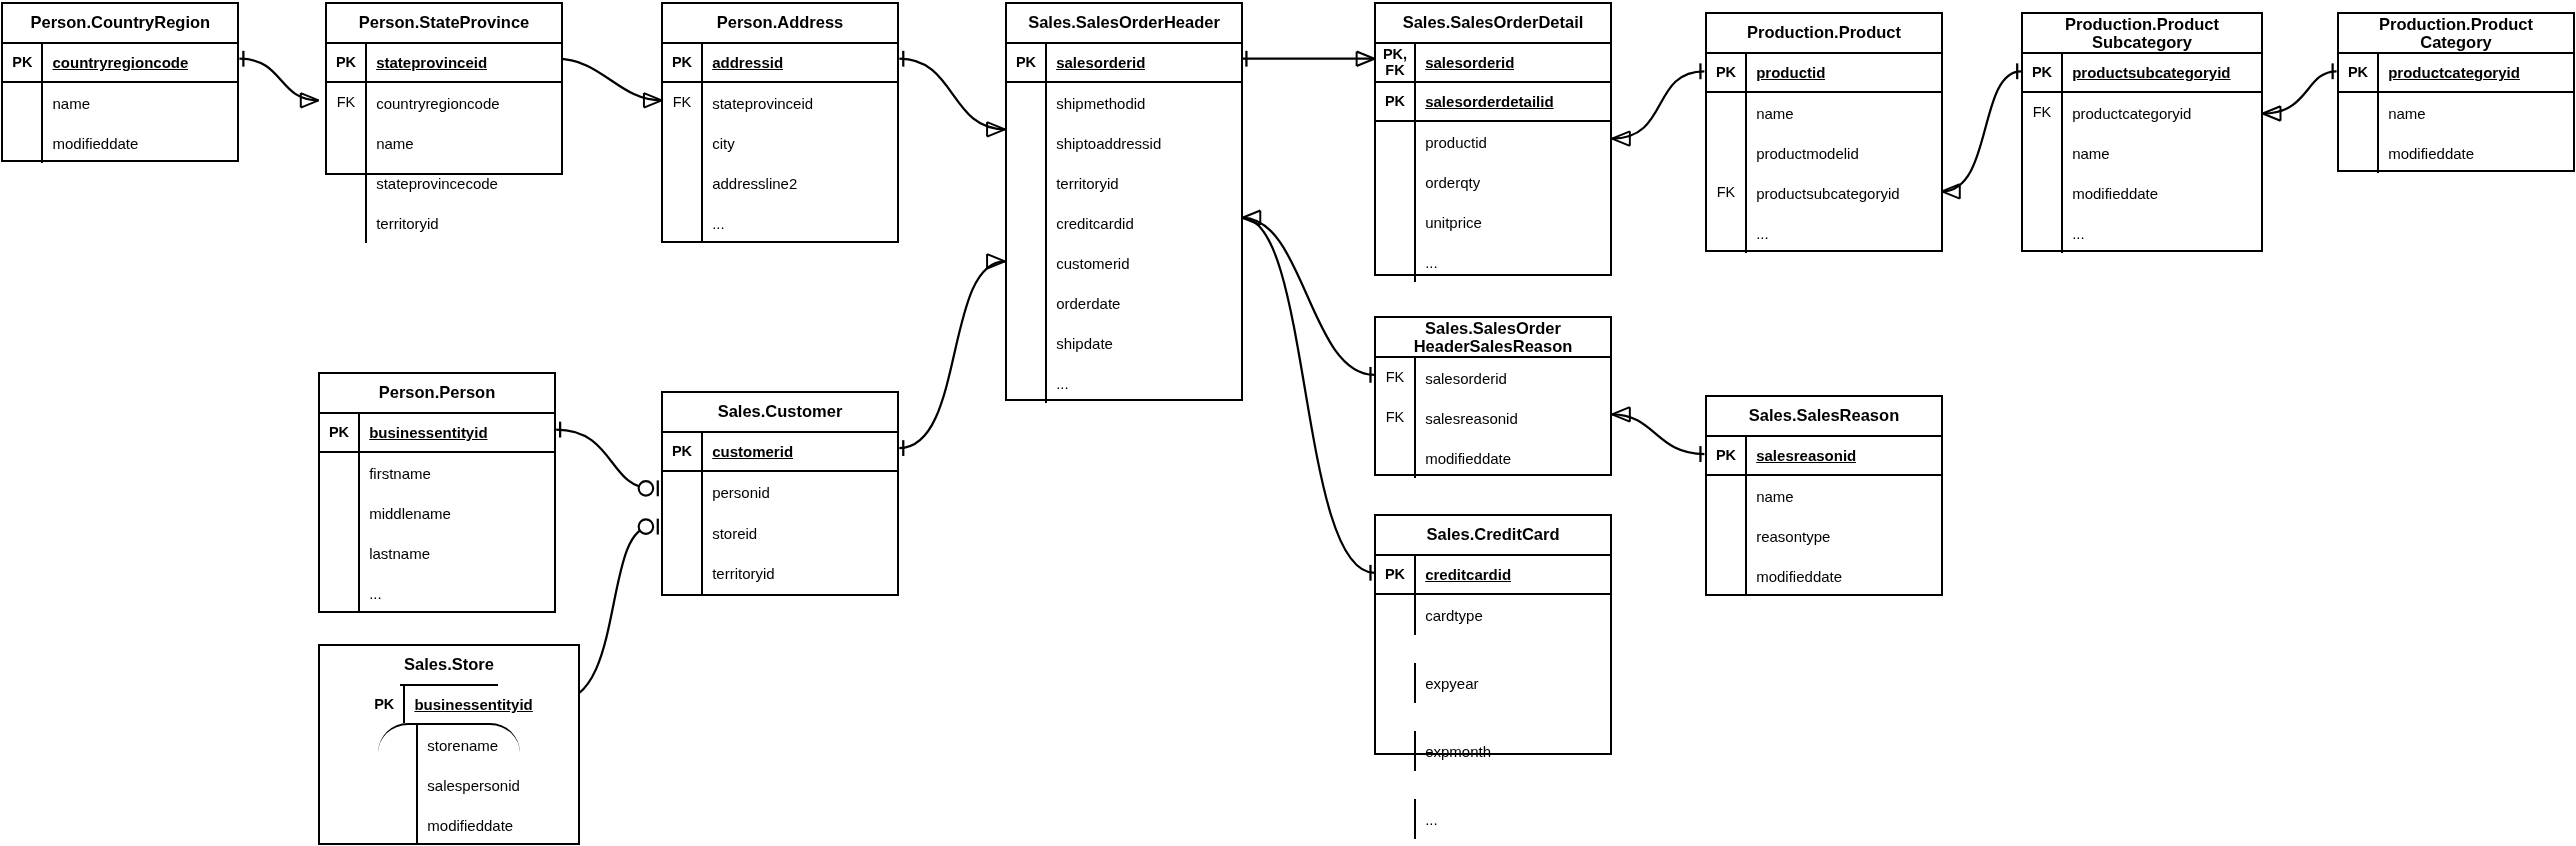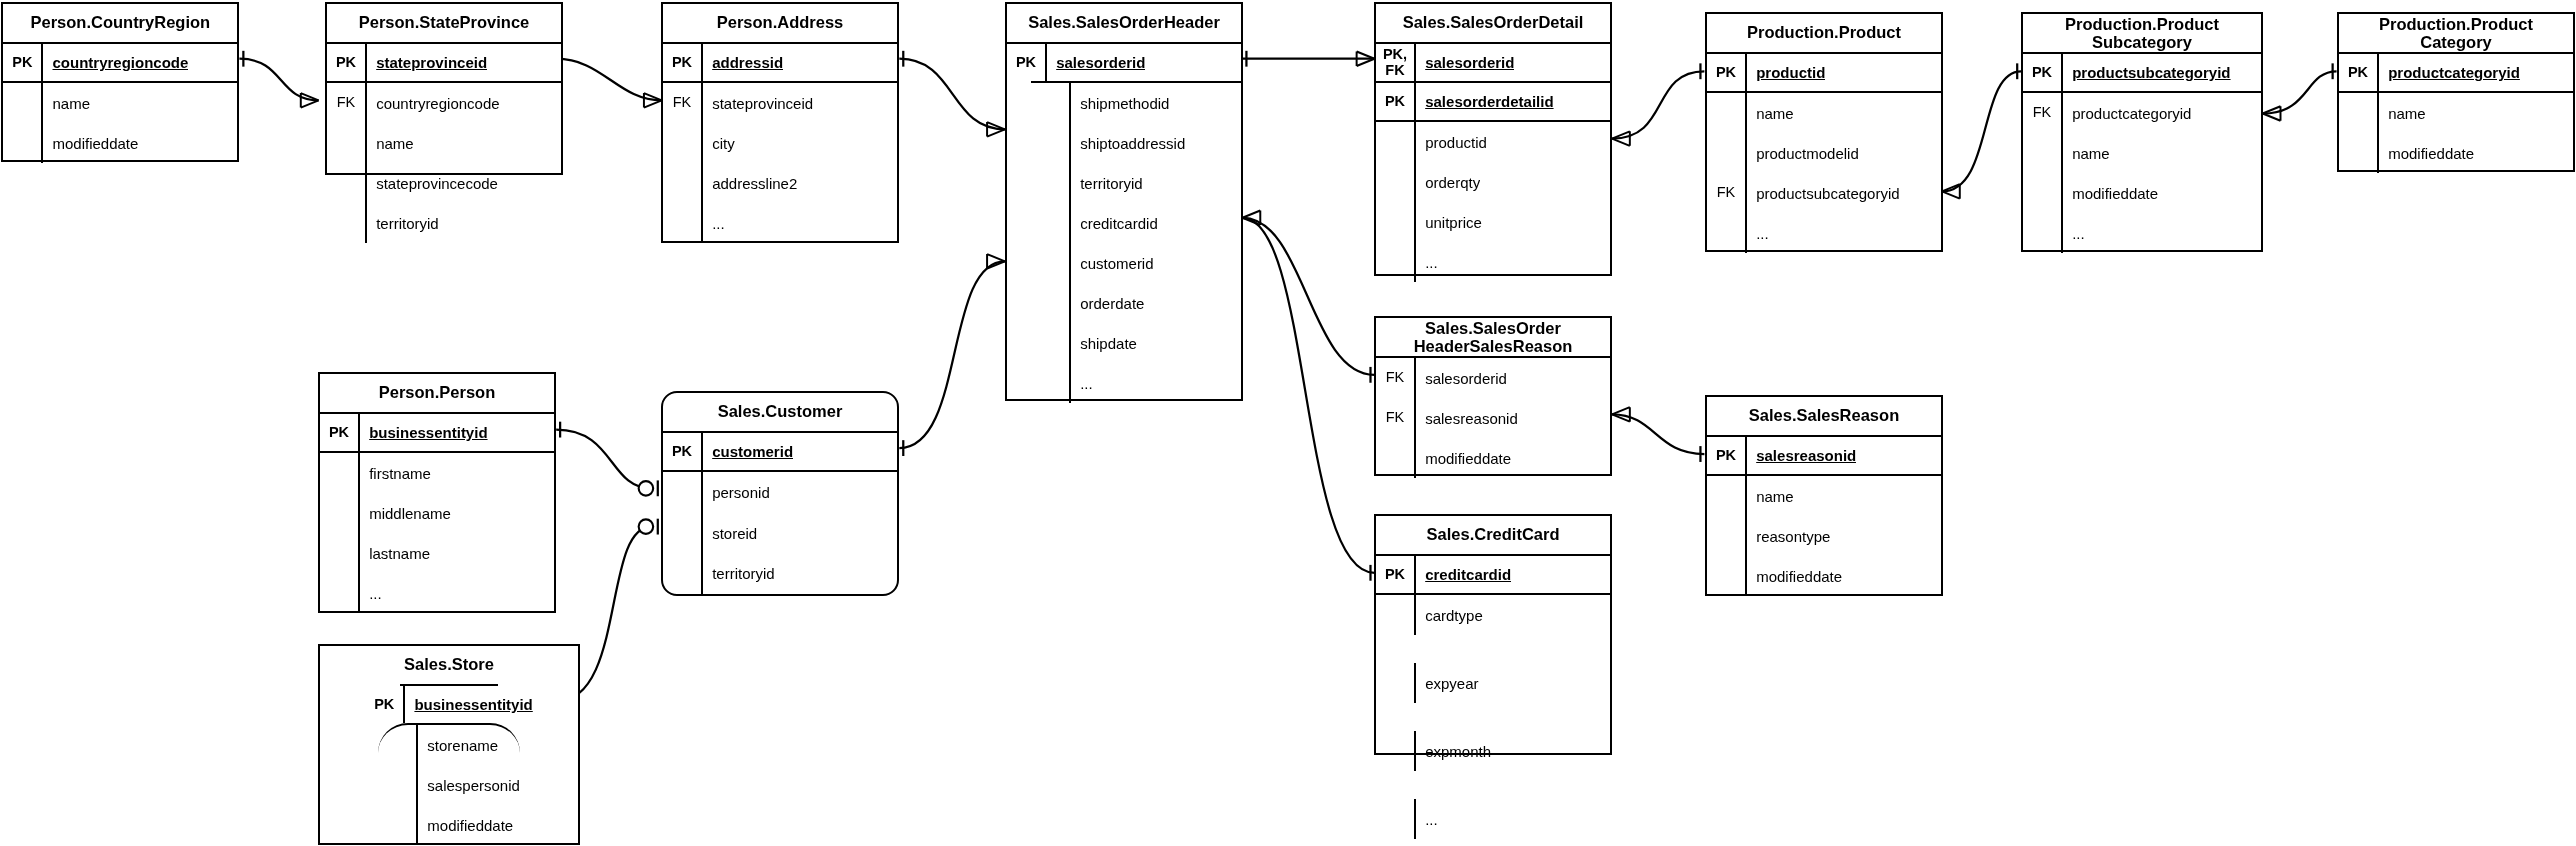--- a/index.html
+++ b/index.html
@@ -266,21 +266,21 @@
         </div>
       </div>
       <div class="entity" style="left: 1005px; top: 2px; width: 238px; height: 399px;">
         <div class="ent-title" style="height: 40px; min-height: 40px;">Sales.SalesOrderHeader</div>
         <div class="ent-section pk-section">
           <div class="attr-row">
             <div class="attr-key pk">PK</div>
             <div class="attr-name pk">salesorderid</div>
           </div>
         </div>
-        <div class="ent-section body-section" style="flex: 1 1 auto; margin-left: 24px;">
+        <div class="ent-section body-section" style="flex: 1 1 auto;">
           <div class="attr-row">
             <div class="attr-key"></div>
             <div class="attr-name">shipmethodid</div>
           </div>
           <div class="attr-row">
             <div class="attr-key"></div>
             <div class="attr-name">shiptoaddressid</div>
           </div>
           <div class="attr-row">
             <div class="attr-key"></div>
@@ -439,21 +439,21 @@
           <div class="attr-row">
             <div class="attr-key"></div>
             <div class="attr-name">lastname</div>
           </div>
           <div class="attr-row">
             <div class="attr-key"></div>
             <div class="attr-name">...</div>
           </div>
         </div>
       </div>
-      <div class="entity" style="left: 661px; top: 391px; width: 238px; height: 205px; border-radius: 16px;">
+      <div class="entity" style="left: 661px; top: 391px; width: 238px; height: 205px;">
         <div class="ent-title" style="height: 40px; min-height: 40px;">Sales.Customer</div>
         <div class="ent-section pk-section">
           <div class="attr-row">
             <div class="attr-key pk">PK</div>
             <div class="attr-name pk">customerid</div>
           </div>
         </div>
         <div class="ent-section body-section" style="flex: 1 1 auto;">
           <div class="attr-row">
             <div class="attr-key"></div>

